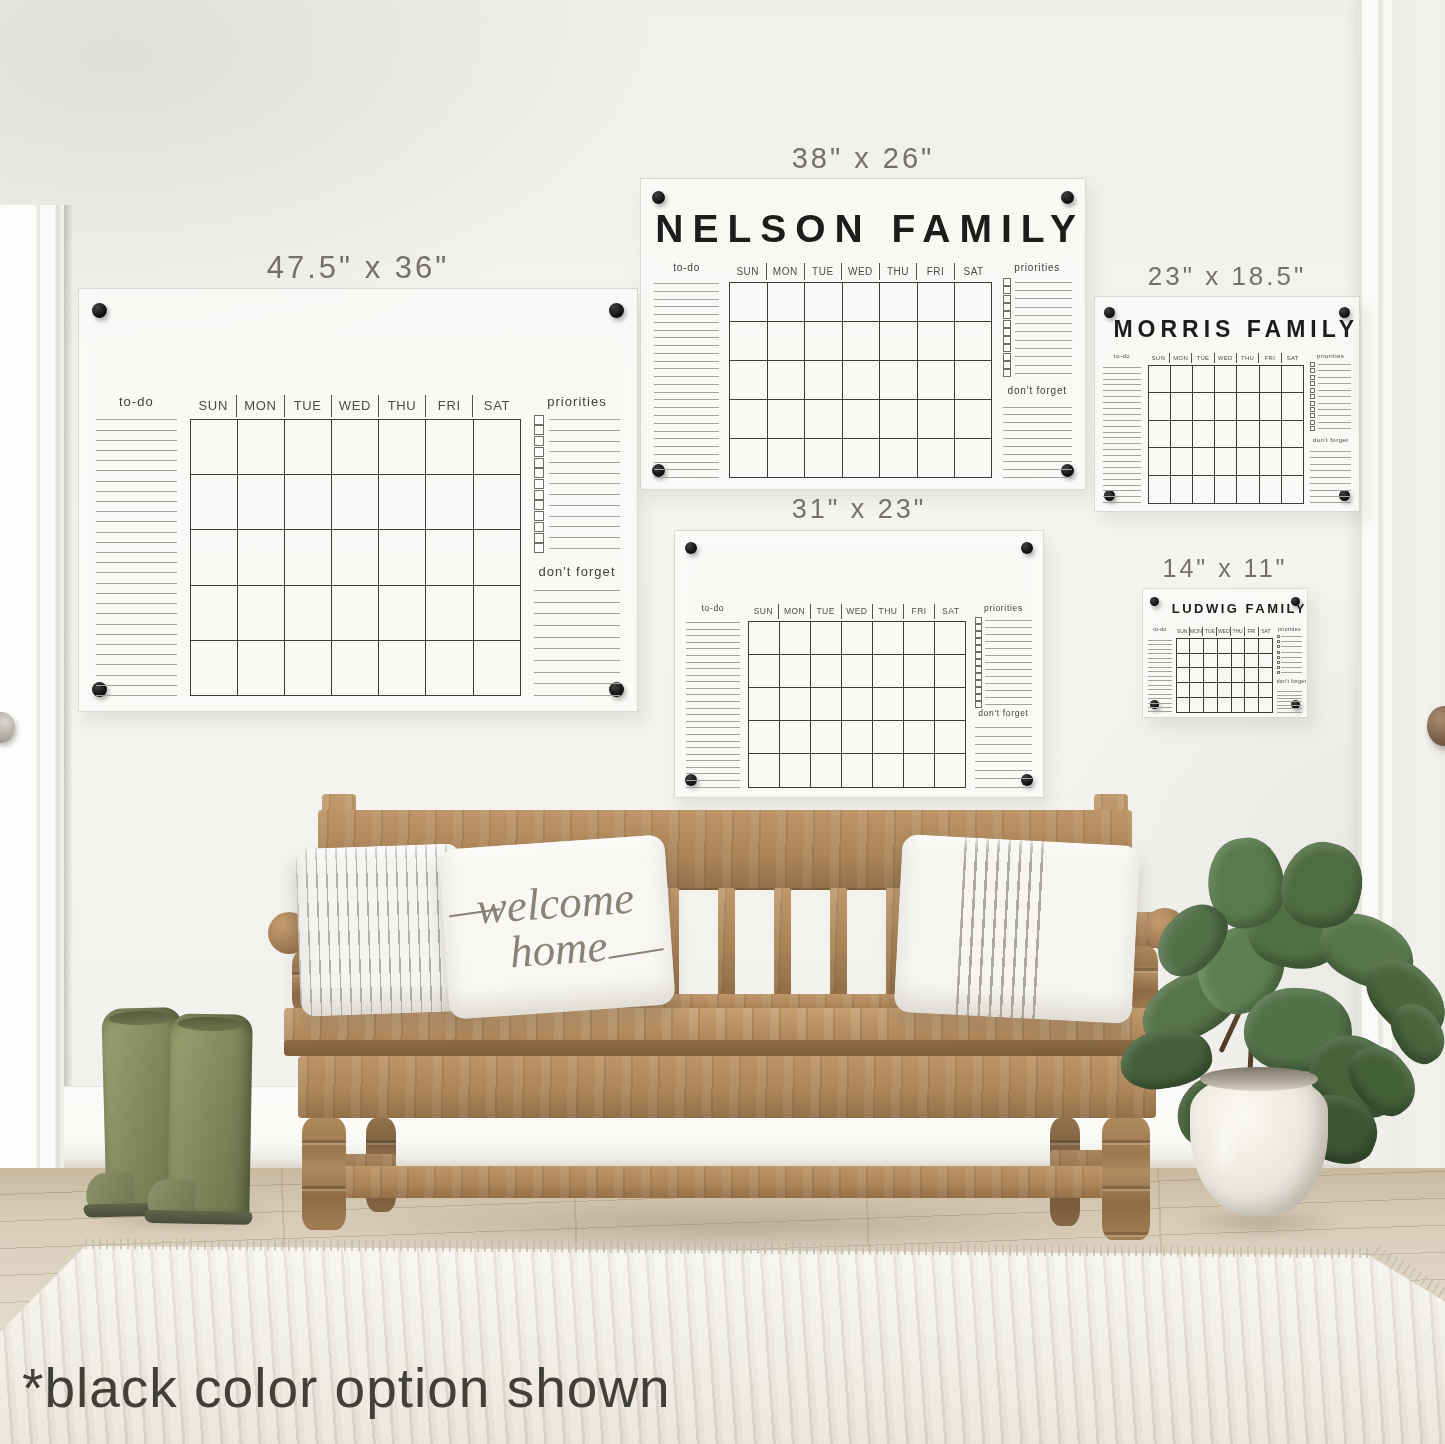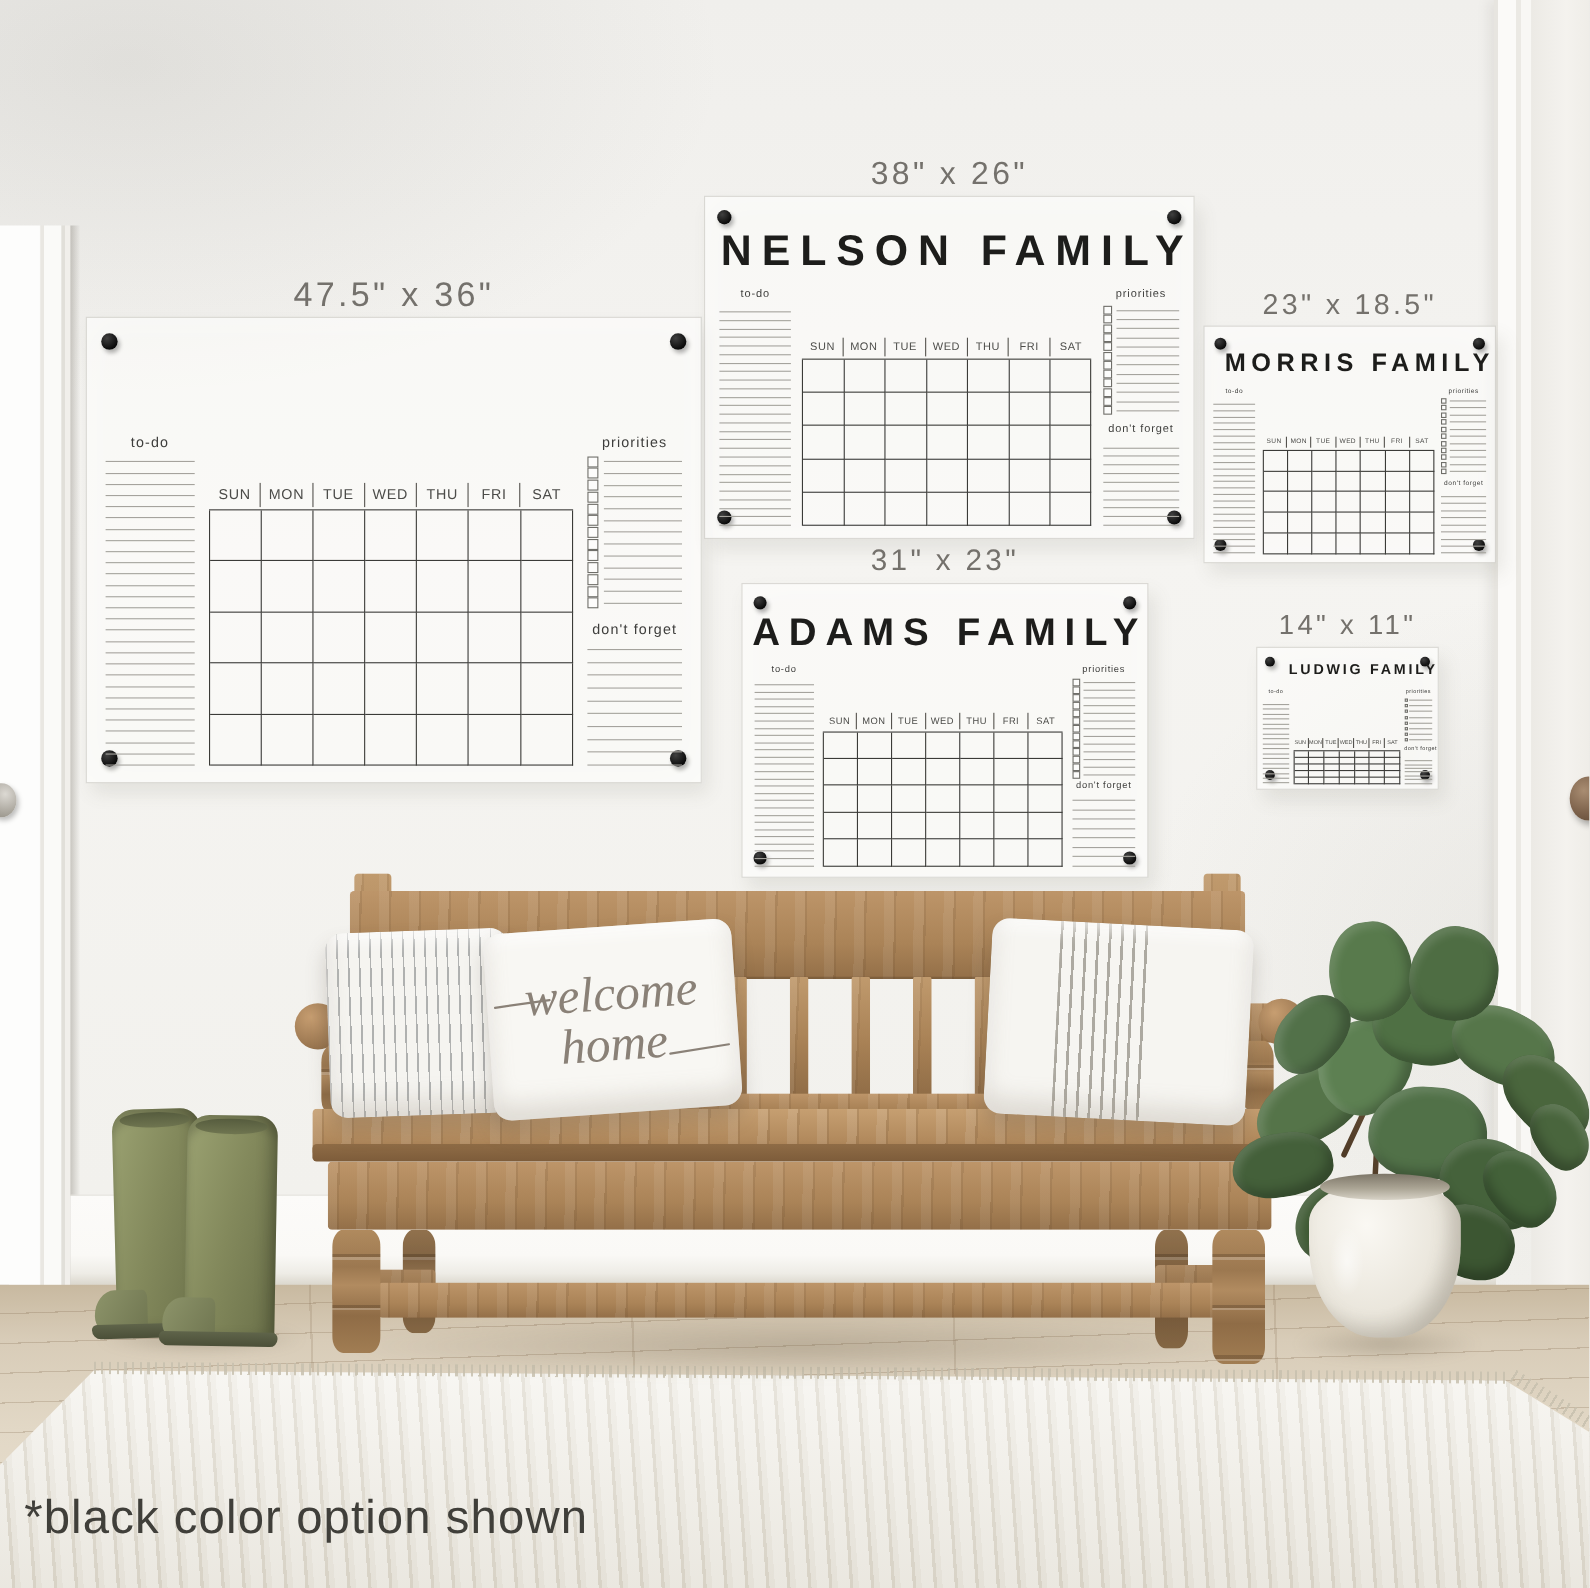--- a/index.html
+++ b/index.html
@@ -68,21 +68,21 @@
   .b-body{position:absolute;left:3%;right:3%;top:var(--body-top);bottom:3.5%;display:flex;}
   .col{display:flex;flex-direction:column;}
   .col.todoc{width:15.5%;}
   .col.gridc{flex:1;margin:0 2.5%;}
   .col.rightc{width:16.5%;}
   .sec-label{text-align:center;font-size:var(--lab);color:#3e3e3c;letter-spacing:.08em;
     line-height:1;margin-bottom:.55em;white-space:nowrap;}
   .lines{flex:1;display:flex;flex-direction:column;justify-content:space-between;padding-top:.3em;}
   .ln{display:block;height:1px;background:#a5a39d;}
   .days{display:grid;grid-template-columns:repeat(7,1fr);align-items:end;
-    border-bottom:1px solid #3b3b38;padding-bottom:2px;margin-top:44px;}
+    border-bottom:1px solid #3b3b38;padding-bottom:2px;}
   .day{text-align:center;font-size:var(--day);color:#4c4c49;letter-spacing:.05em;
     line-height:1.7;border-right:1px solid #55534e;}
   .day:last-child{border-right:none;}
   .cells{flex:1;display:grid;grid-template-columns:repeat(7,1fr);grid-template-rows:repeat(5,1fr);
     border-left:1px solid #3b3b38;}
   .cell{display:block;border-right:1px solid #3b3b38;border-bottom:1px solid #3b3b38;}
   .checks{height:46%;display:flex;flex-direction:column;justify-content:space-between;}
   .ck{display:flex;align-items:center;}
   .cb{display:block;width:var(--cb);height:var(--cb);border:1px solid #6f6e69;flex:none;
     margin-right:6%;background:rgba(255,255,255,.5);}
@@ -162,21 +162,21 @@
     background:linear-gradient(#7d7668,#aaa494 55%,#d8d3c7);}
   .pot::after{content:"";position:absolute;left:14%;top:28%;width:22%;height:46%;border-radius:50%;
     background:radial-gradient(rgba(255,255,255,.6),transparent 70%);}
   .pot-shadow{position:absolute;left:1176px;top:1206px;width:170px;height:32px;z-index:6;
     background:radial-gradient(ellipse,rgba(110,100,80,.32),transparent 70%);filter:blur(5px);}
   .stem{position:absolute;width:5px;border-radius:3px;background:linear-gradient(#6b5238,#4e3a26);}
   .leaf{position:absolute;border-radius:52% 48% 55% 45% / 60% 55% 45% 50%;
     box-shadow:inset -5px -7px 10px rgba(0,0,0,.25), inset 4px 5px 8px rgba(255,255,255,.14);}
 
   
-  .note{position:absolute;left:22px;top:1356px;z-index:8;font-size:43px;letter-spacing:1px;
+  .note{position:absolute;left:22px;top:1356px;z-index:8;font-size:55px;letter-spacing:1px;
     color:#403f3a;white-space:nowrap;}
 </style>
 </head>
 <body>
 
 <div id="stage">
 
   <div class="wall"></div>
   <div class="wall-shade"></div>
 
@@ -655,21 +655,20 @@
         </div>
     </div>
   </div>
 
   <div class="board b4">
     <div class="size-label">31" x 23"</div>
     <i class="dot tl"></i>
       <i class="dot tr"></i>
     <i class="dot bl"></i>
       <i class="dot br"></i>
-    <div class="b-title">ADAMS FAMILY</div>
     <div class="b-body">
       <div class="col todoc">
           <div class="sec-label">to-do</div>
         <div class="lines">
             <i class="ln"></i>
             <i class="ln"></i>
             <i class="ln"></i>
             <i class="ln"></i>
             <i class="ln"></i>
             <i class="ln"></i>

